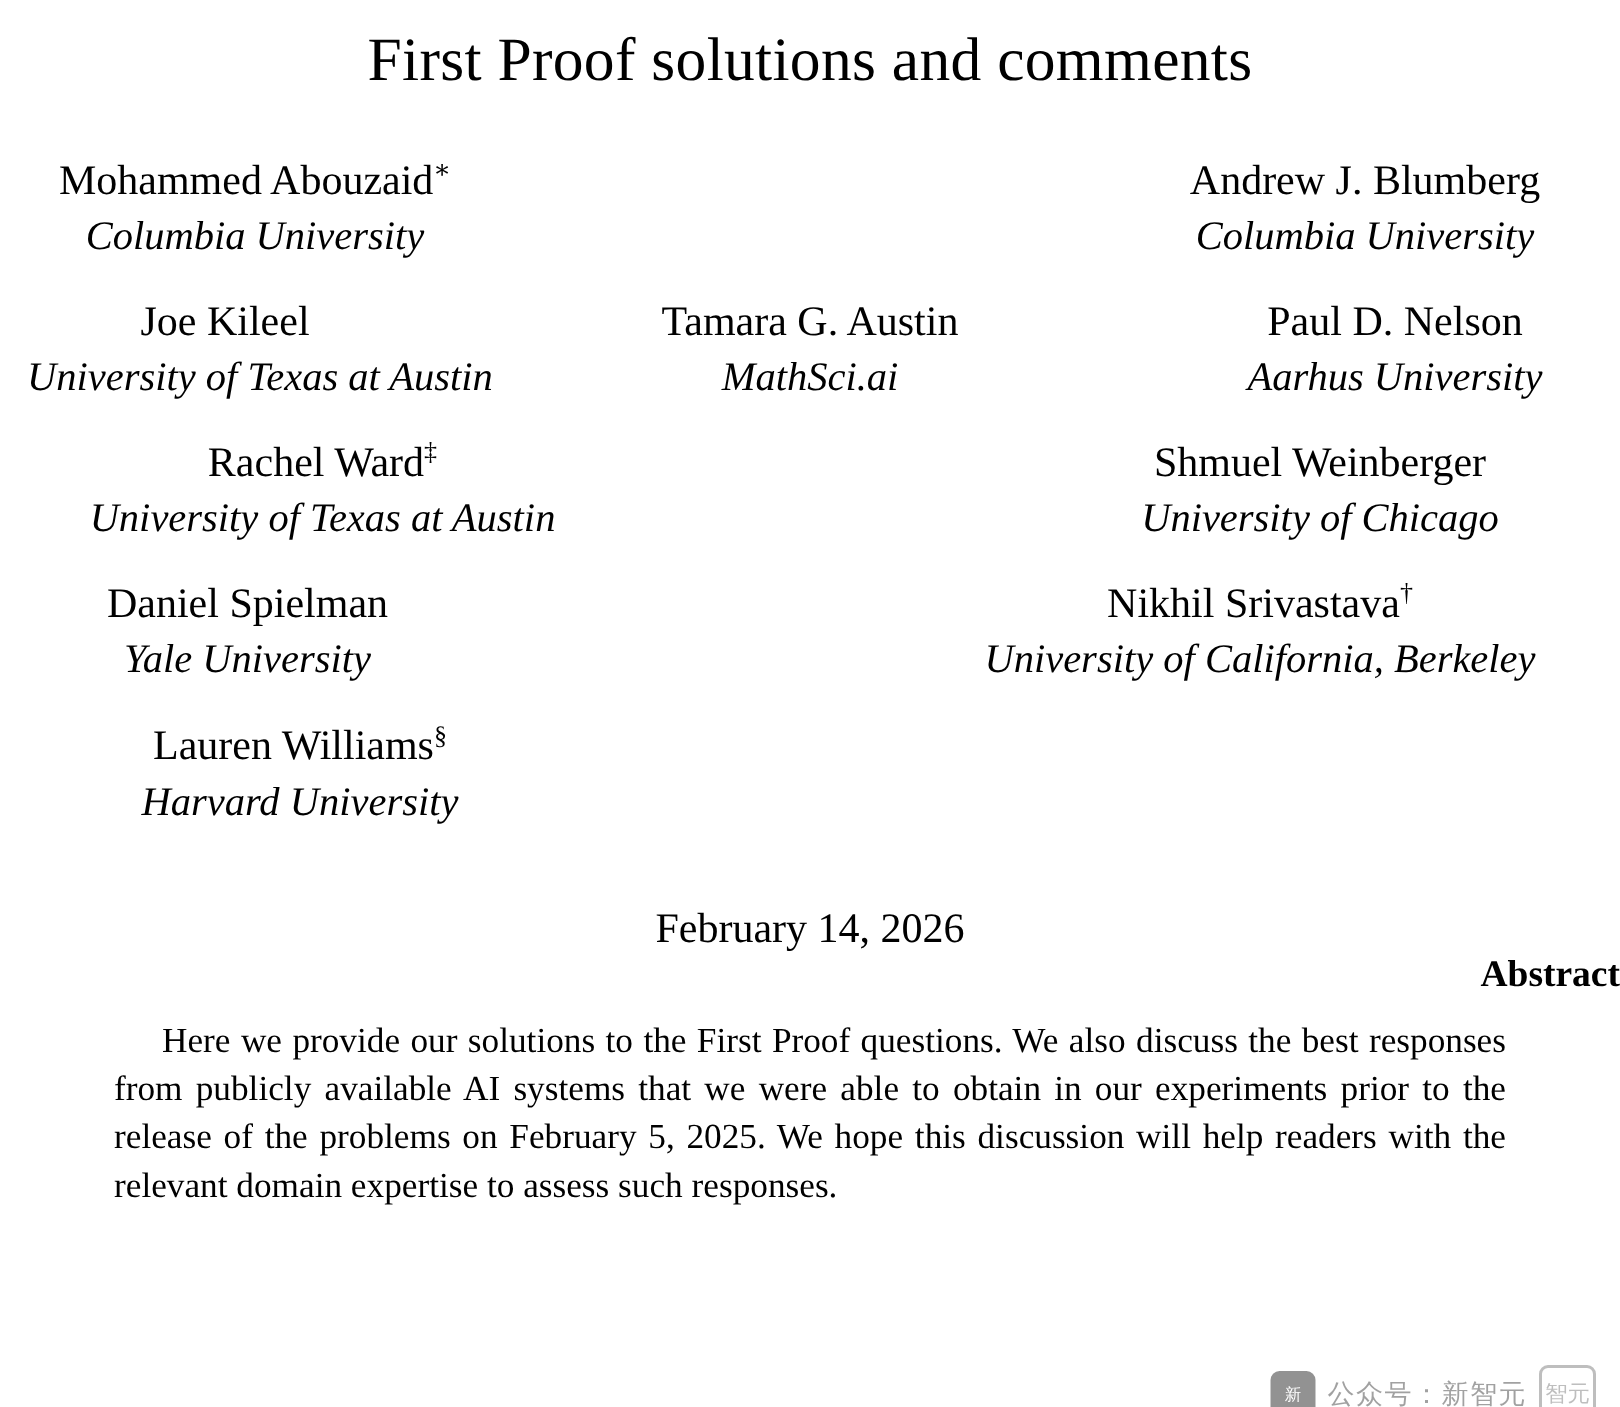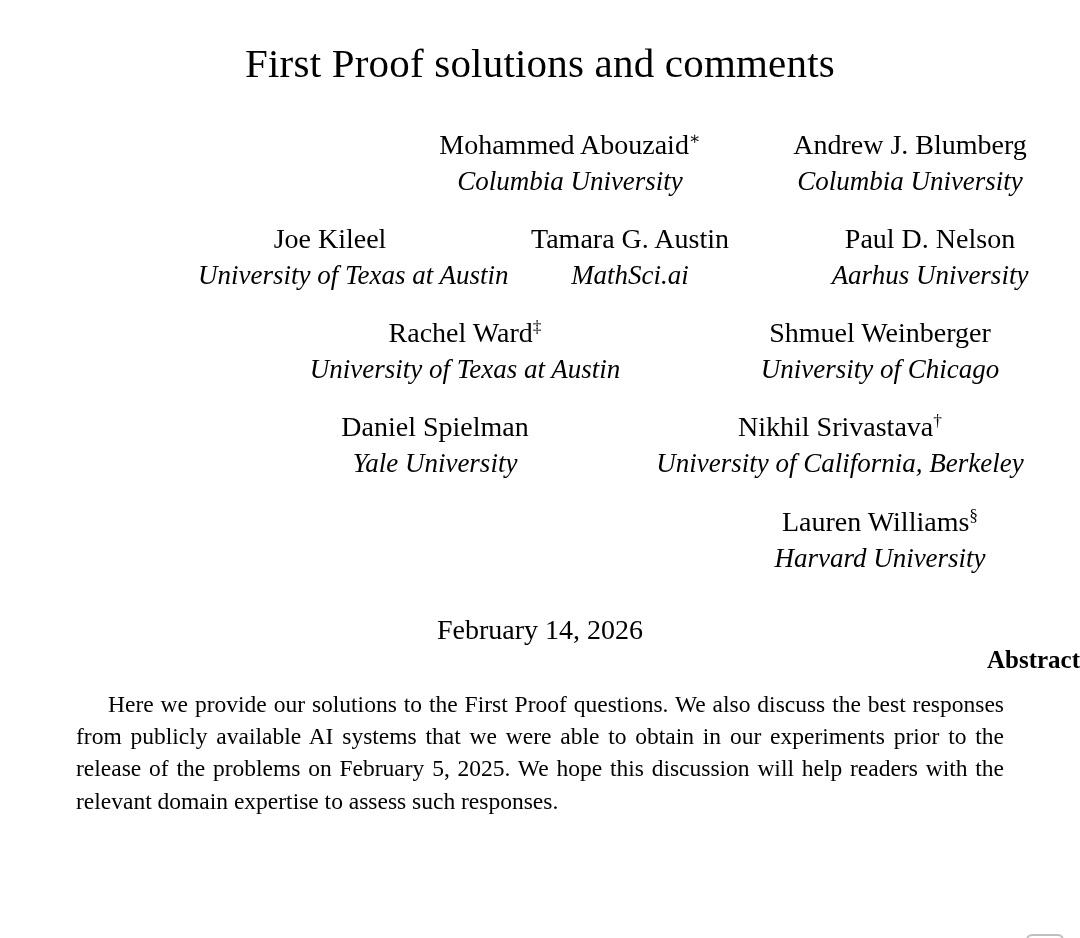--- a/index.html
+++ b/index.html
@@ -20,29 +20,29 @@
     height: 938px;
     position: relative;
     box-sizing: border-box;
     padding: 0;
   }
   .title {
     text-align: center;
     font-size: 41px;
     font-weight: normal;
     letter-spacing: 0.2px;
-    margin: 40px 0 0 0;
+    margin: 16px 0 0 0;
     line-height: 1.15;
   }
   .authors {
     margin-top: 40px;
   }
   .author-row {
     display: flex;
-    justify-content: flex-end;
+    justify-content: space-between;
     align-items: flex-start;
     margin-bottom: 22px;
   }
   .author-block {
     text-align: center;
     padding: 0 18px;
     box-sizing: border-box;
   }
   .author-name {
     font-size: 28px;
@@ -63,21 +63,21 @@
   }
   .row-1 .author-block { width: 340px; }
   .row-2 .author-block { width: 300px; }
   .row-3 .author-block { width: 330px; }
   .row-4 .author-block { width: 330px; }
   .row-5 .author-block { width: 330px; }
 
   .date {
     text-align: center;
     font-size: 28px;
-    margin-top: 38px;
+    margin-top: 52px;
   }
   .abstract-head {
     text-align: right;
     font-size: 25px;
     font-weight: bold;
   }
   .abstract-body {
     width: 928px;
     margin: 14px auto 0 auto;
     font-size: 23.5px;

